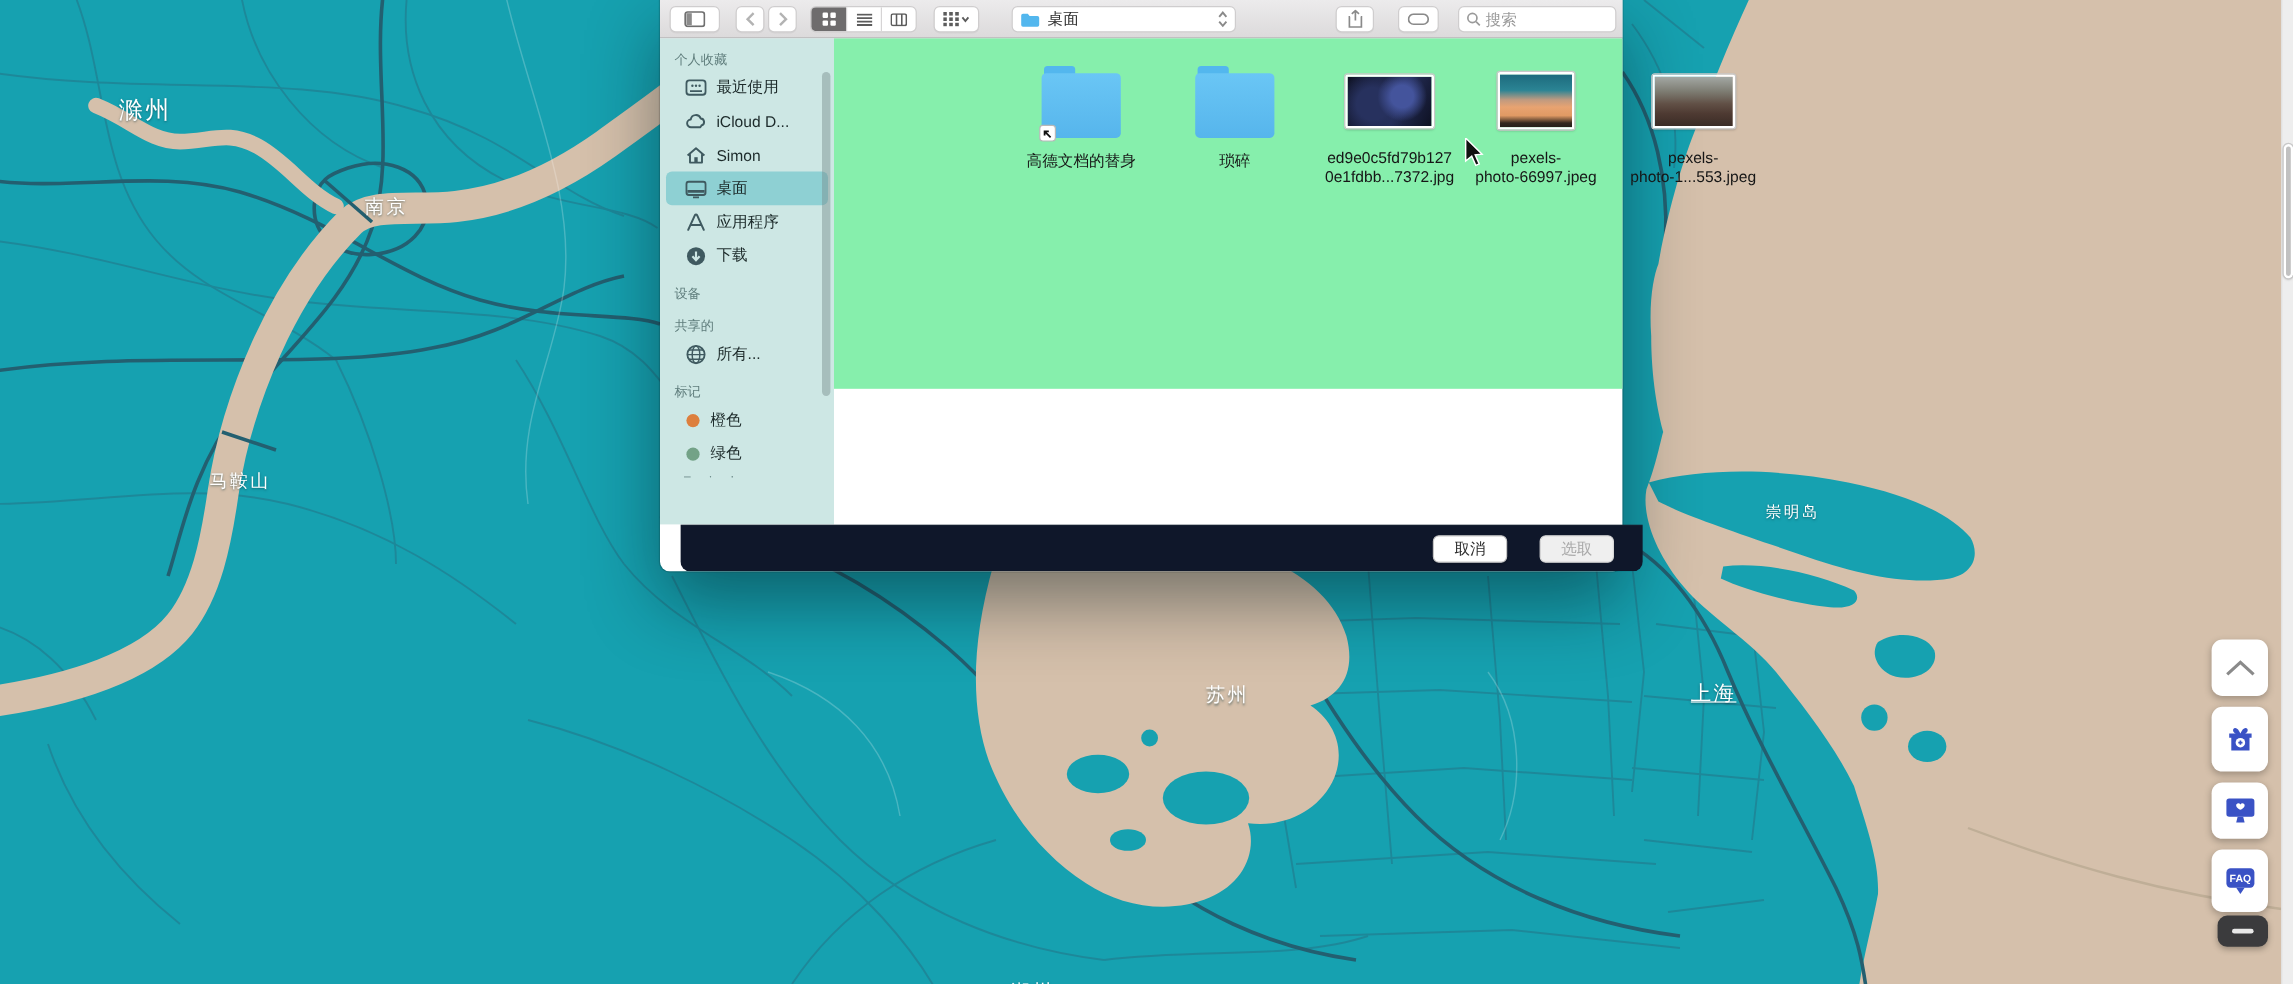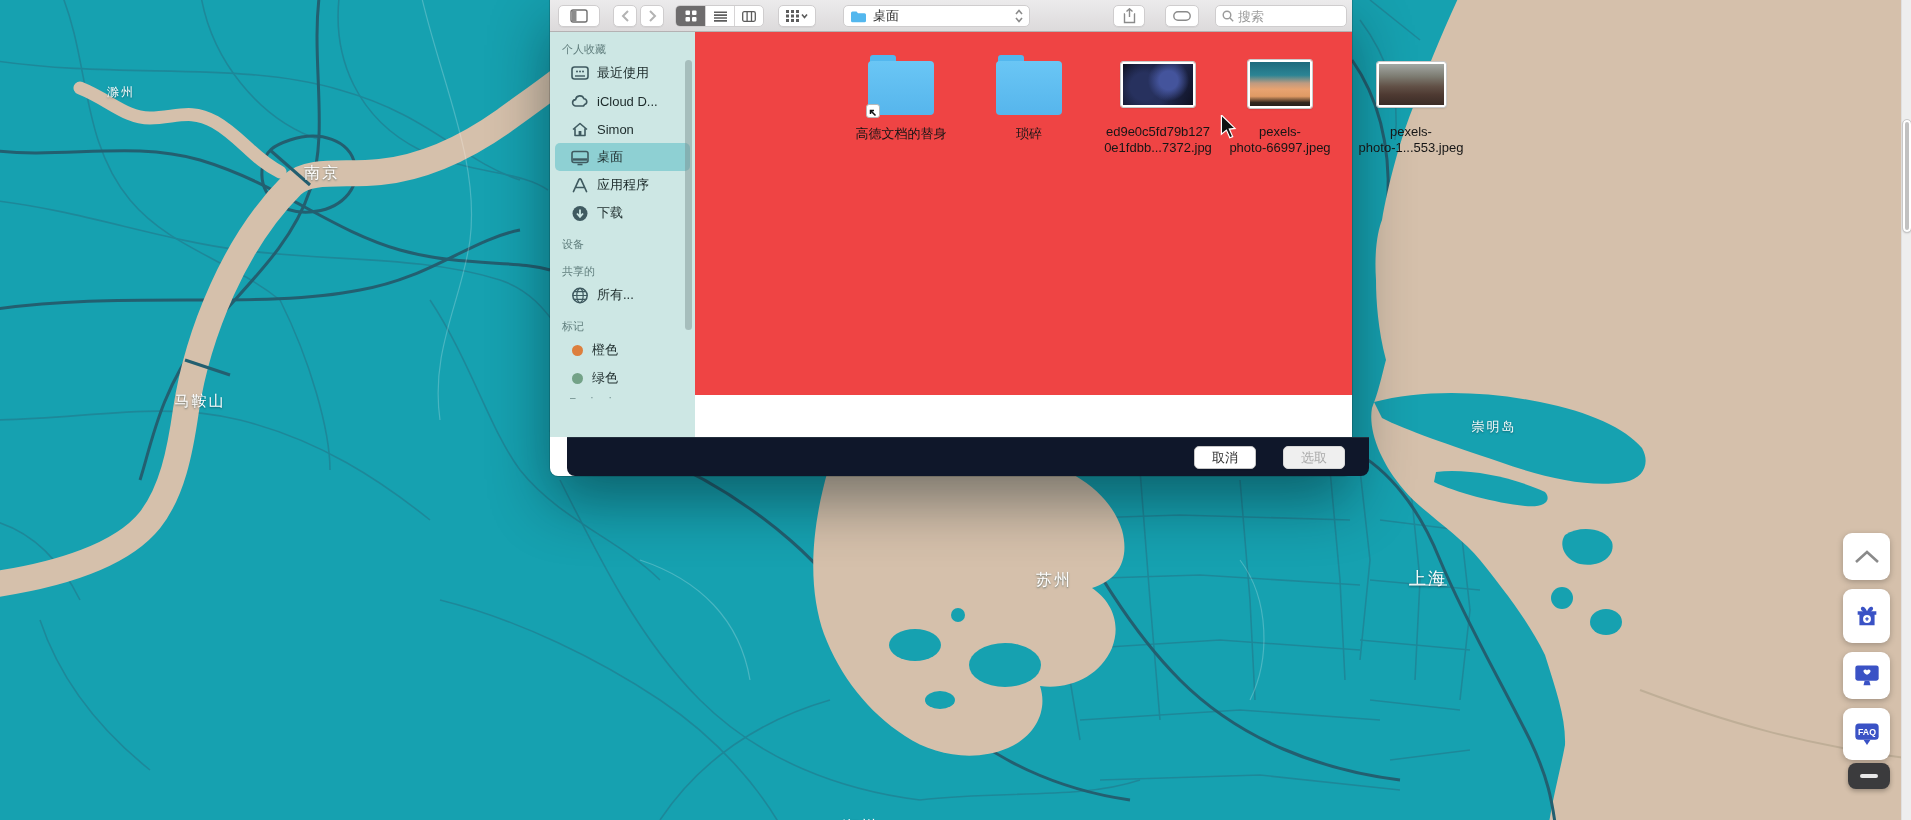--- a/index.html
+++ b/index.html
@@ -41,21 +41,21 @@
   #dlg-search input::placeholder { color:#9a9a9a; }
 
   #dlg-sidebar { position:absolute; left:0; top:32px; width:145px; height:405px; background:#cde7e4; overflow:hidden; }
   .sb-scroll { position:absolute; right:3px; top:28px; width:7px; height:270px; background:rgba(120,140,140,.45); border-radius:4px; }
   .sb-section { font-size:11px; color:#5f7d7c; padding:10px 0 2px 12px; }
   .sb-item { position:relative; height:28px; display:flex; align-items:center; gap:8px; padding-left:16px; margin:0 5px; border-radius:5px; font-size:13px; color:#1c2a2a; }
   .sb-item.selected { background:#8ed0d3; }
   .sb-item svg { flex:0 0 auto; }
   .sb-partial { padding-left:20px; color:#6a8887; font-size:10px; letter-spacing:6px; }
 
-  #dlg-files { position:absolute; left:145px; top:32px; width:657px; height:363px; background:#ef4444; }
+  #dlg-files { position:absolute; left:145px; top:32px; width:657px; height:292px; background:#86efac; }
   .file-item { position:absolute; width:130px; text-align:center; }
   .file-label { font-size:13px; line-height:16px; color:#161616; font-weight:500; }
   .folder-glyph { position:relative; width:66px; height:54px; margin:0 auto; }
   .folder-tab { position:absolute; left:2px; top:-6px; width:26px; height:10px; border-radius:3px 3px 0 0; background:#53b7ee; }
   .folder-body { position:absolute; left:0; top:0; width:66px; height:54px; border-radius:4px;
                  background:linear-gradient(#6ac6f5,#56b5ec); }
   .alias-badge { position:absolute; left:-2px; bottom:-3px; width:14px; height:14px; background:#fff; border:1px solid #b8b8b8; border-radius:3px; }
   .thumb { margin:0 auto; border:2px solid #fff; outline:1px solid #c9c9c9; border-radius:2px; box-shadow:0 1px 2px rgba(0,0,0,.25); }
   .thumb.dark-forest { background:radial-gradient(circle at 65% 40%, #44549c 0 18%, transparent 40%),
                        radial-gradient(circle at 30% 55%, #27315e 0 25%, transparent 55%),
@@ -179,24 +179,24 @@
       <path class="rd-major" d="M 185,360 L 230,375"></path>
       <path class="rd-major" d="M 1352,450 C 1390,470 1420,510 1440,560 C 1465,620 1500,680 1530,740 C 1548,778 1552,800 1556,830"></path>
       <path class="rd-sea" d="M 1640,690 C 1720,720 1800,745 1920,760"></path>
       <path class="rd-light" d="M 420,-10 C 440,80 480,160 470,240 C 462,300 430,350 440,420"></path>
       <path class="rd-light" d="M 640,560 C 700,580 740,620 750,680"></path>
       <path class="rd-light" d="M 1240,560 C 1270,600 1270,660 1250,700"></path>
     </g>
   </svg>
 
   <div id="map-labels">
-      <div class="map-label" style="left: 121px; top: 92px; font-size: 12px; font-family: Liberation Mono, monospace;">滁州</div>
+      <div class="map-label" style="left: 121px; top: 92px; font-size: 20px; font-family: Liberation Mono, monospace;">滁州</div>
       <div class="map-label" style="left: 322px; top: 173px; font-size: 16px;">南京</div>
       <div class="map-label" style="left: 200px; top: 401px; font-size: 15px;">马鞍山</div>
-      <div class="map-label" style="left: 1054px; top: 580px; font-size: 16px;">苏州</div>
+      <div class="map-label" style="left: 1023px; top: 580px; font-size: 16px;">苏州</div>
       <div class="map-label" style="left: 1428px; top: 578px; font-size: 17px; text-decoration: underline;">上海</div>
       <div class="map-label" style="left: 860px; top: 789px; font-size: 16px; margin-top: 38px;">湖州</div>
       <div class="map-label" style="left: 1494px; top: 427px; font-size: 13px;">崇明岛</div>
     </div>
 
   <div id="dialog">
 
     <div id="dlg-toolbar">
       <div class="tb-btn" style="left:8px;width:42px;">
         <svg width="18" height="14" viewBox="0 0 18 14">

